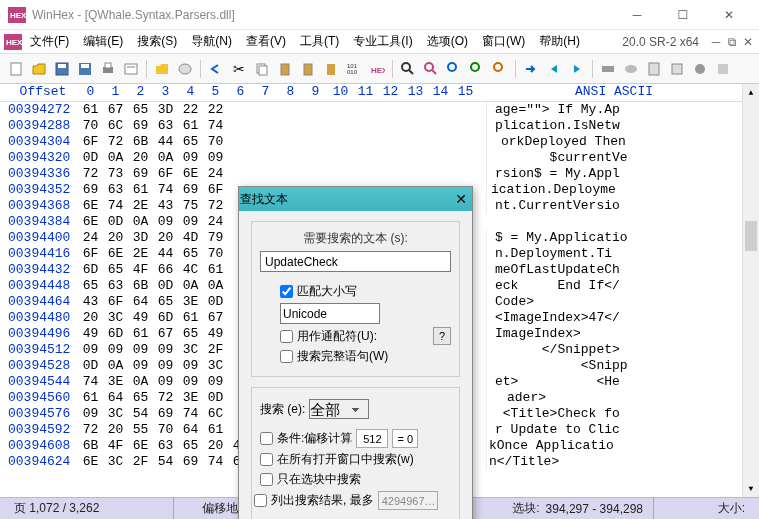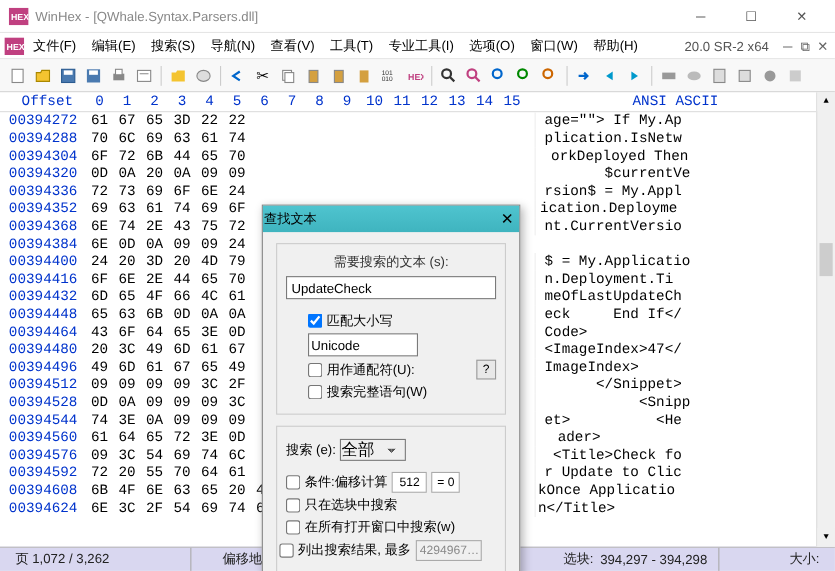--- a/index.html
+++ b/index.html
@@ -625,25 +625,25 @@
         </div>
         <div style="height:4px"></div>
         <div class="dlg-row">
           <input type="checkbox" style="">
           <span>条件:偏移计算</span>
           <span class="small-box">512</span>
           <span class="small-box" style="width:26px">= 0</span>
         </div>
         <label class="dlg-row">
             <input type="checkbox" style="">
-            <span>只在选块中搜索</span>
+            <span>在所有打开窗口中搜索(w)</span>
           </label>
         <label class="dlg-row">
             <input type="checkbox" style="">
-            <span>在所有打开窗口中搜索(w)</span>
+            <span>只在选块中搜索</span>
           </label>
         <div class="dlg-row" style="margin-left:-6px">
           <input type="checkbox" style="">
           <span>列出搜索结果, 最多</span>
           <span class="readonly-box">4294967…</span>
         </div>
       </div>
 
     </div>
   </div>

